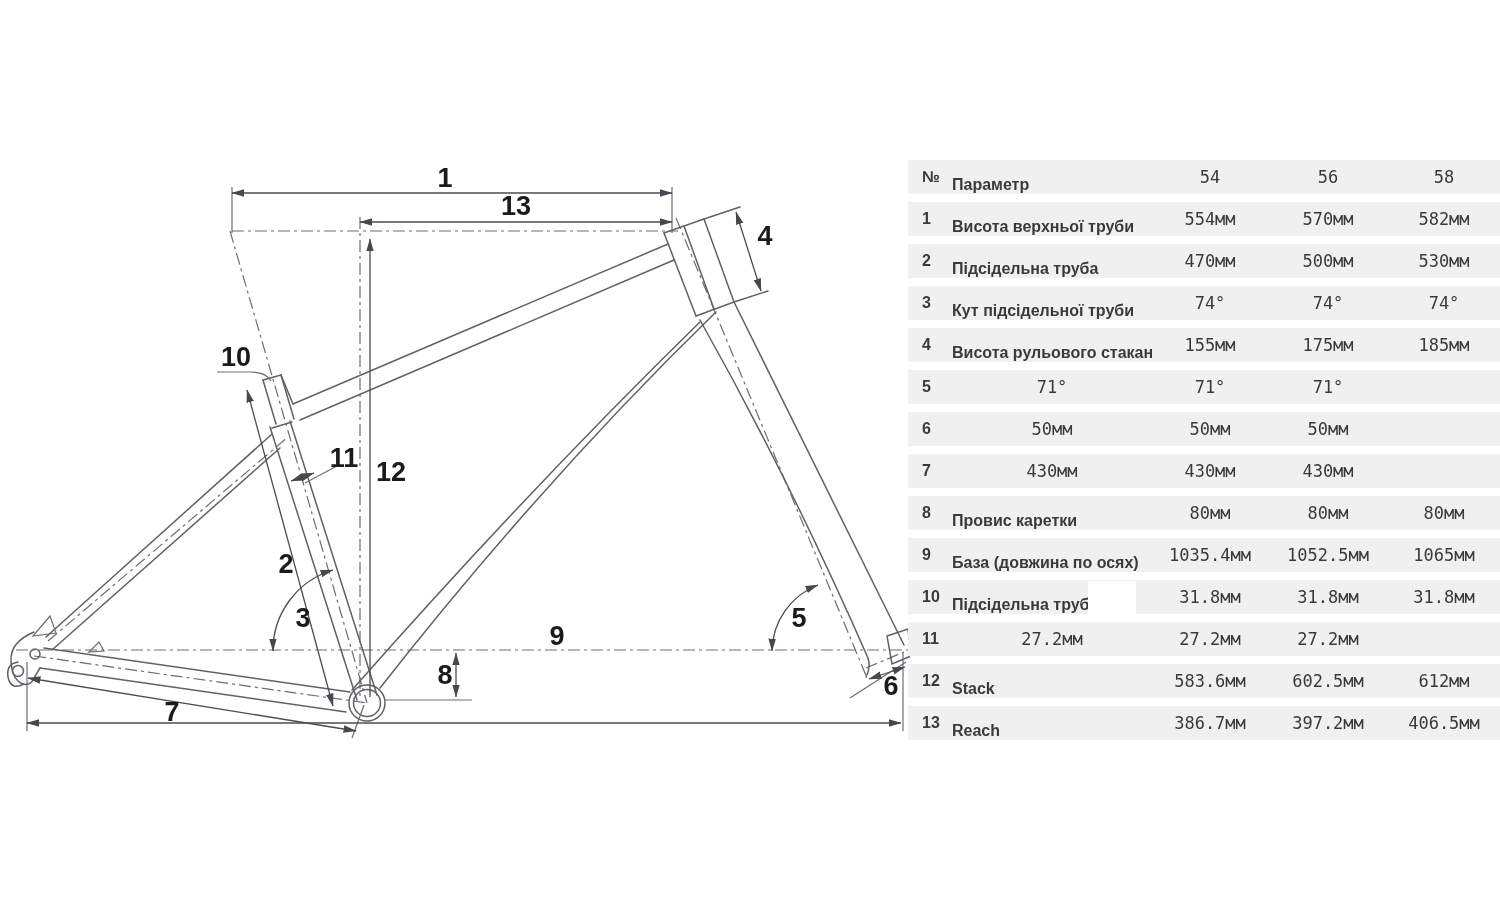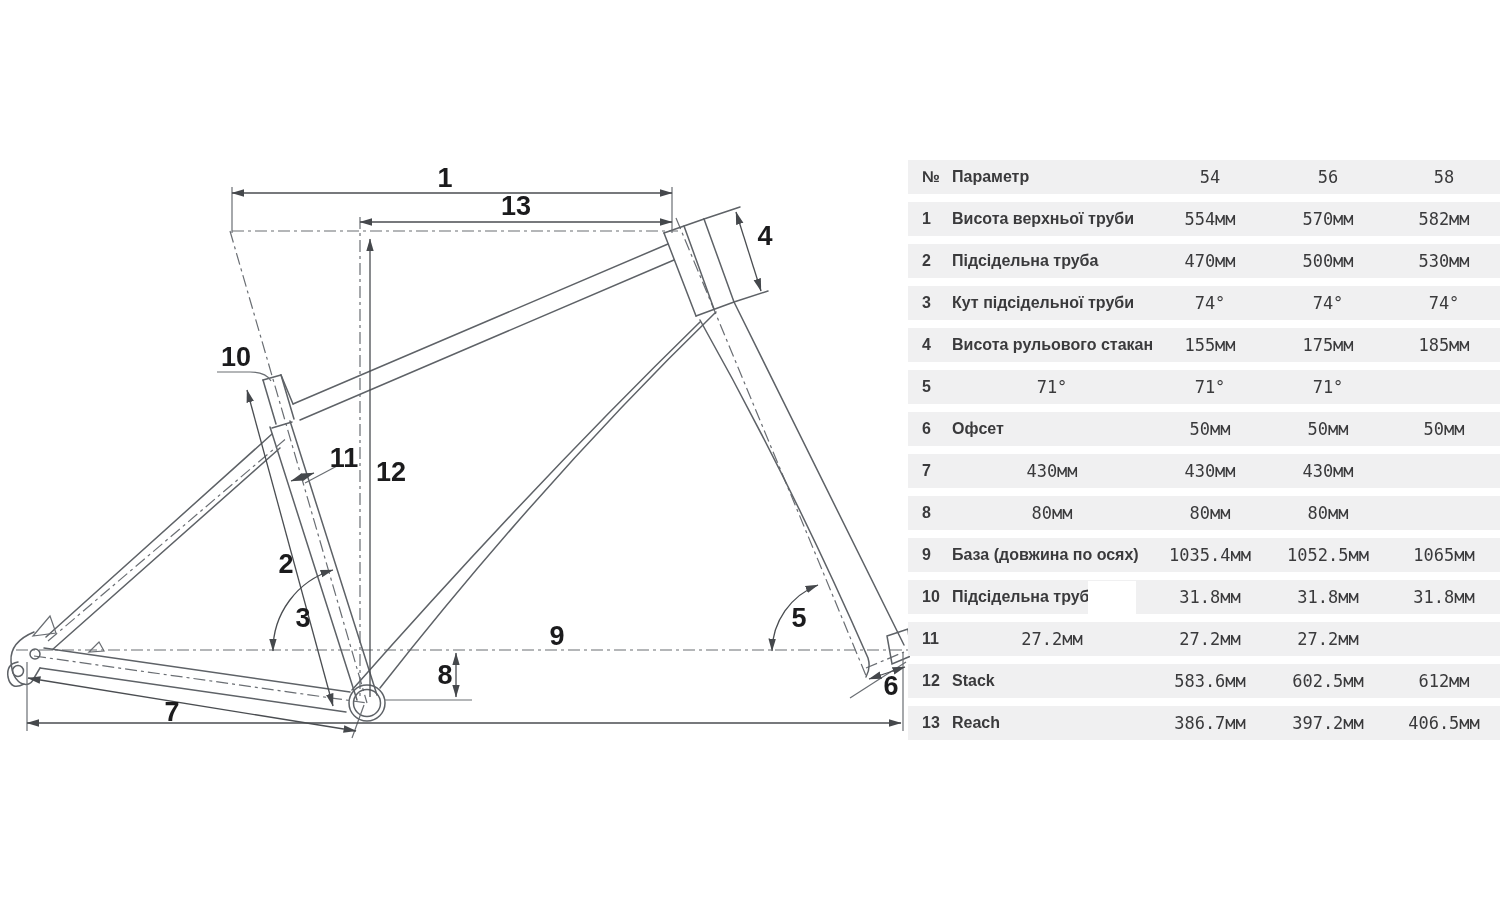--- a/index.html
+++ b/index.html
@@ -12,21 +12,21 @@
   .cl{stroke:#6a6e73;stroke-width:1.2;fill:none;stroke-dasharray:12 4 3 4;}
   .dim{stroke:#4a4d51;stroke-width:1.3;fill:none;}
   .dim-label{font-family:"Liberation Sans",sans-serif;font-weight:bold;font-size:27px;
              fill:#1b1b1d;text-anchor:middle;}
   
   #geo-table{position:absolute;left:908px;top:160px;width:592px;}
   .t-row{display:grid;grid-template-columns:44px 200px 116px 120px 112px;
          height:34px;line-height:34px;background:#f0f0f1;margin-bottom:8px;
          color:#3a3a3c;}
   .c-num{padding-left:14px;font-weight:bold;font-size:16px;}
-  .c-par{font-weight:bold;font-size:16px;white-space:nowrap;overflow:hidden;}
+  .c-par{font-weight:bold;font-size:16px;white-space:nowrap;overflow:hidden;margin-top:8px;}
   .c-val{text-align:center;font-family:"DejaVu Sans Mono",monospace;
          font-weight:normal;font-size:17px;}
   .t-head .c-val{font-size:17px;}
   #patch{position:absolute;left:1088px;top:581px;width:48px;height:33px;background:#ffffff;}
 </style>
 </head>
 <body>
 
 <div id="stage">
 
@@ -176,33 +176,33 @@
           <div class="c-val">185мм</div>
         </div>
         <div class="t-row">
           <div class="c-num">5</div>
           <div class="c-val">71°</div>
           <div class="c-val">71°</div>
           <div class="c-val">71°</div>
         </div>
         <div class="t-row">
           <div class="c-num">6</div>
-          <div class="c-par">Офсет</div>
           <div class="c-val">50мм</div>
           <div class="c-val">50мм</div>
           <div class="c-val">50мм</div>
         </div>
         <div class="t-row">
           <div class="c-num">7</div>
           <div class="c-val">430мм</div>
           <div class="c-val">430мм</div>
           <div class="c-val">430мм</div>
         </div>
         <div class="t-row">
           <div class="c-num">8</div>
+          <div class="c-par">Провис каретки</div>
           <div class="c-val">80мм</div>
           <div class="c-val">80мм</div>
           <div class="c-val">80мм</div>
         </div>
         <div class="t-row">
           <div class="c-num">9</div>
           <div class="c-par">База (довжина по осях)</div>
           <div class="c-val">1035.4мм</div>
           <div class="c-val">1052.5мм</div>
           <div class="c-val">1065мм</div>

